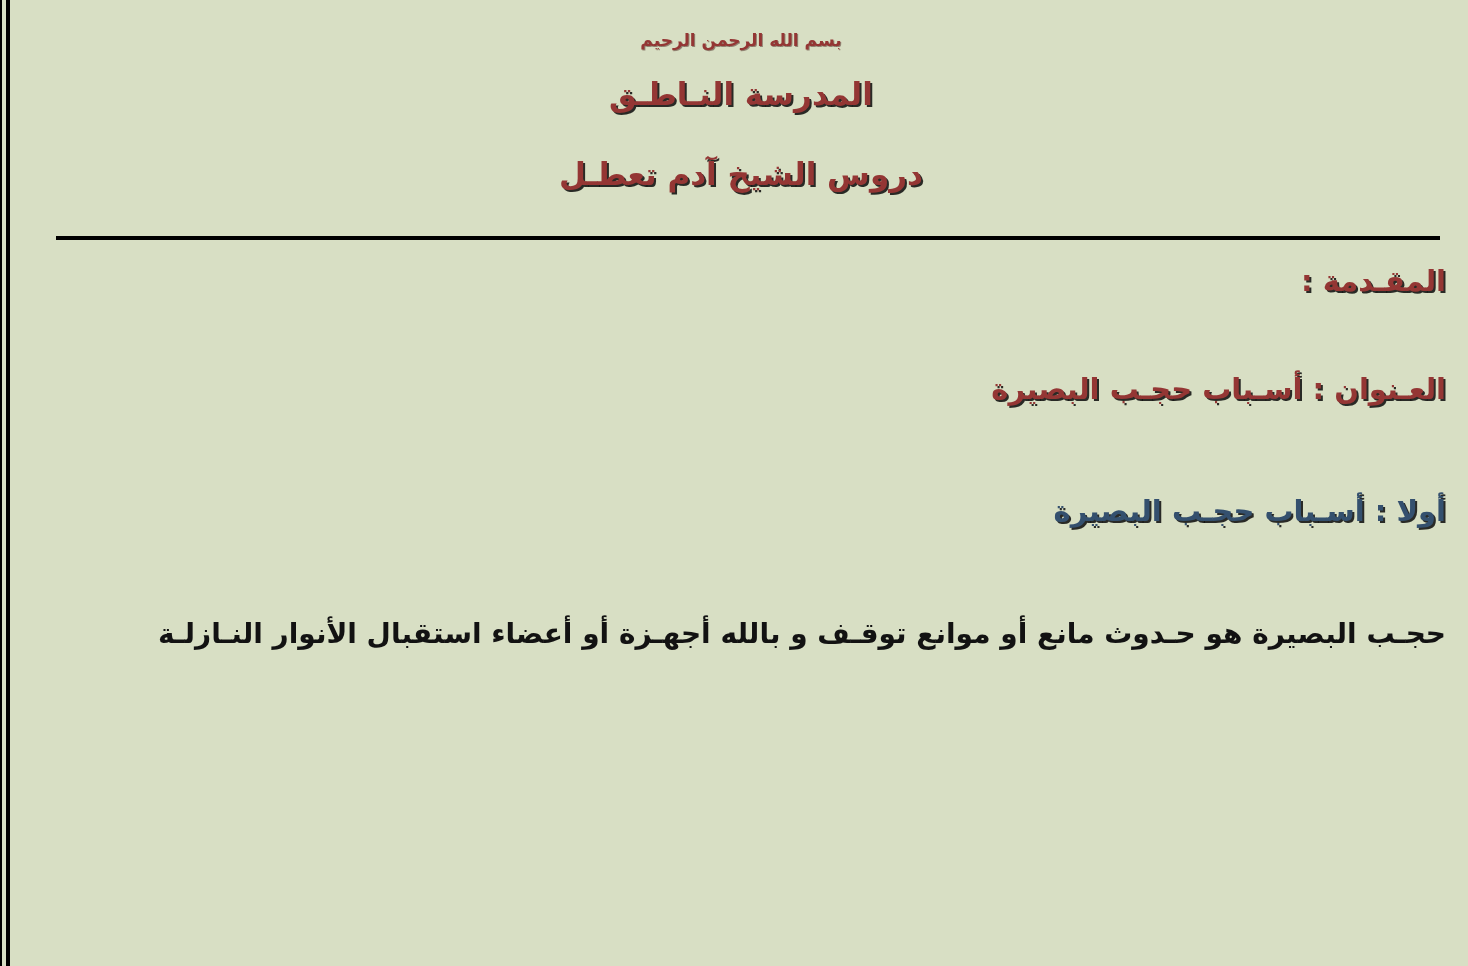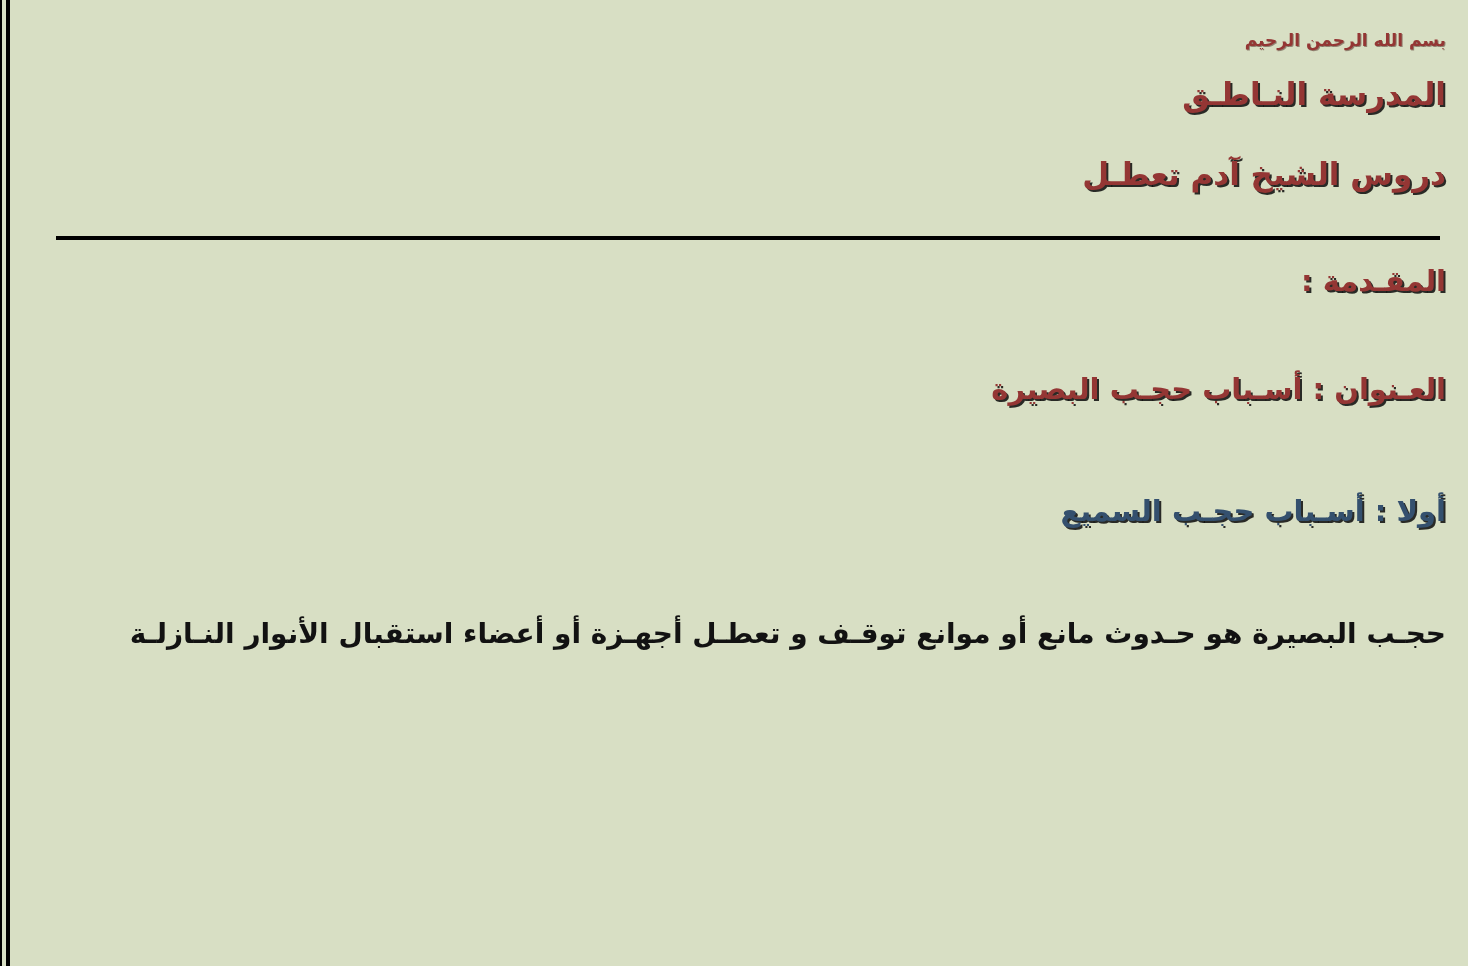--- a/index.html
+++ b/index.html
@@ -32,21 +32,21 @@
     left: 6px; top: 0; bottom: 0;
     width: 4px;
     background: var(--line, #000);
   }
   .content {
     position: relative;
     box-sizing: border-box;
     padding: 22px 22px 0 36px;
     height: 100%;
   }
-  .center { text-align: right; }
+  .center { text-align: center; }
   .right  { text-align: right; }
 
   .basmala {
     color: var(--maroon, #943634);
     font-size: 17px;
     font-weight: bold;
     margin: 8px 0 26px 0;
     text-shadow: 1px 1px 0 rgba(60,20,15,0.45);
   }
   .main-title {
@@ -110,20 +110,20 @@
 
     <div class="section-heading maroon right">المقـدمة :</div>
 
 
     <div class="spacer-md"></div>
 
     <div class="section-heading maroon right">العـنوان : أسـباب حجـب البصيرة</div>
 
     <div class="spacer-lg"></div>
 
-    <div class="section-heading navy right">أولا : أسـباب حجـب السميع</div>
+    <div class="section-heading navy right">أولا : أسـباب حجـب البصيرة</div>
 
     <div class="spacer-md"></div>
 
-    <p class="body-paragraph">حجـب البصيرة هو حـدوث مانع أو موانع توقـف و تعطـل أجهـزة أو أعضاء استقبال الأنوار النـازلـة</p>
+    <p class="body-paragraph">حجـب البصيرة هو حـدوث مانع أو موانع توقـف و بالله أجهـزة أو أعضاء استقبال الأنوار النـازلـة</p>
 
   </div>
 </div>
 
 </body></html>

